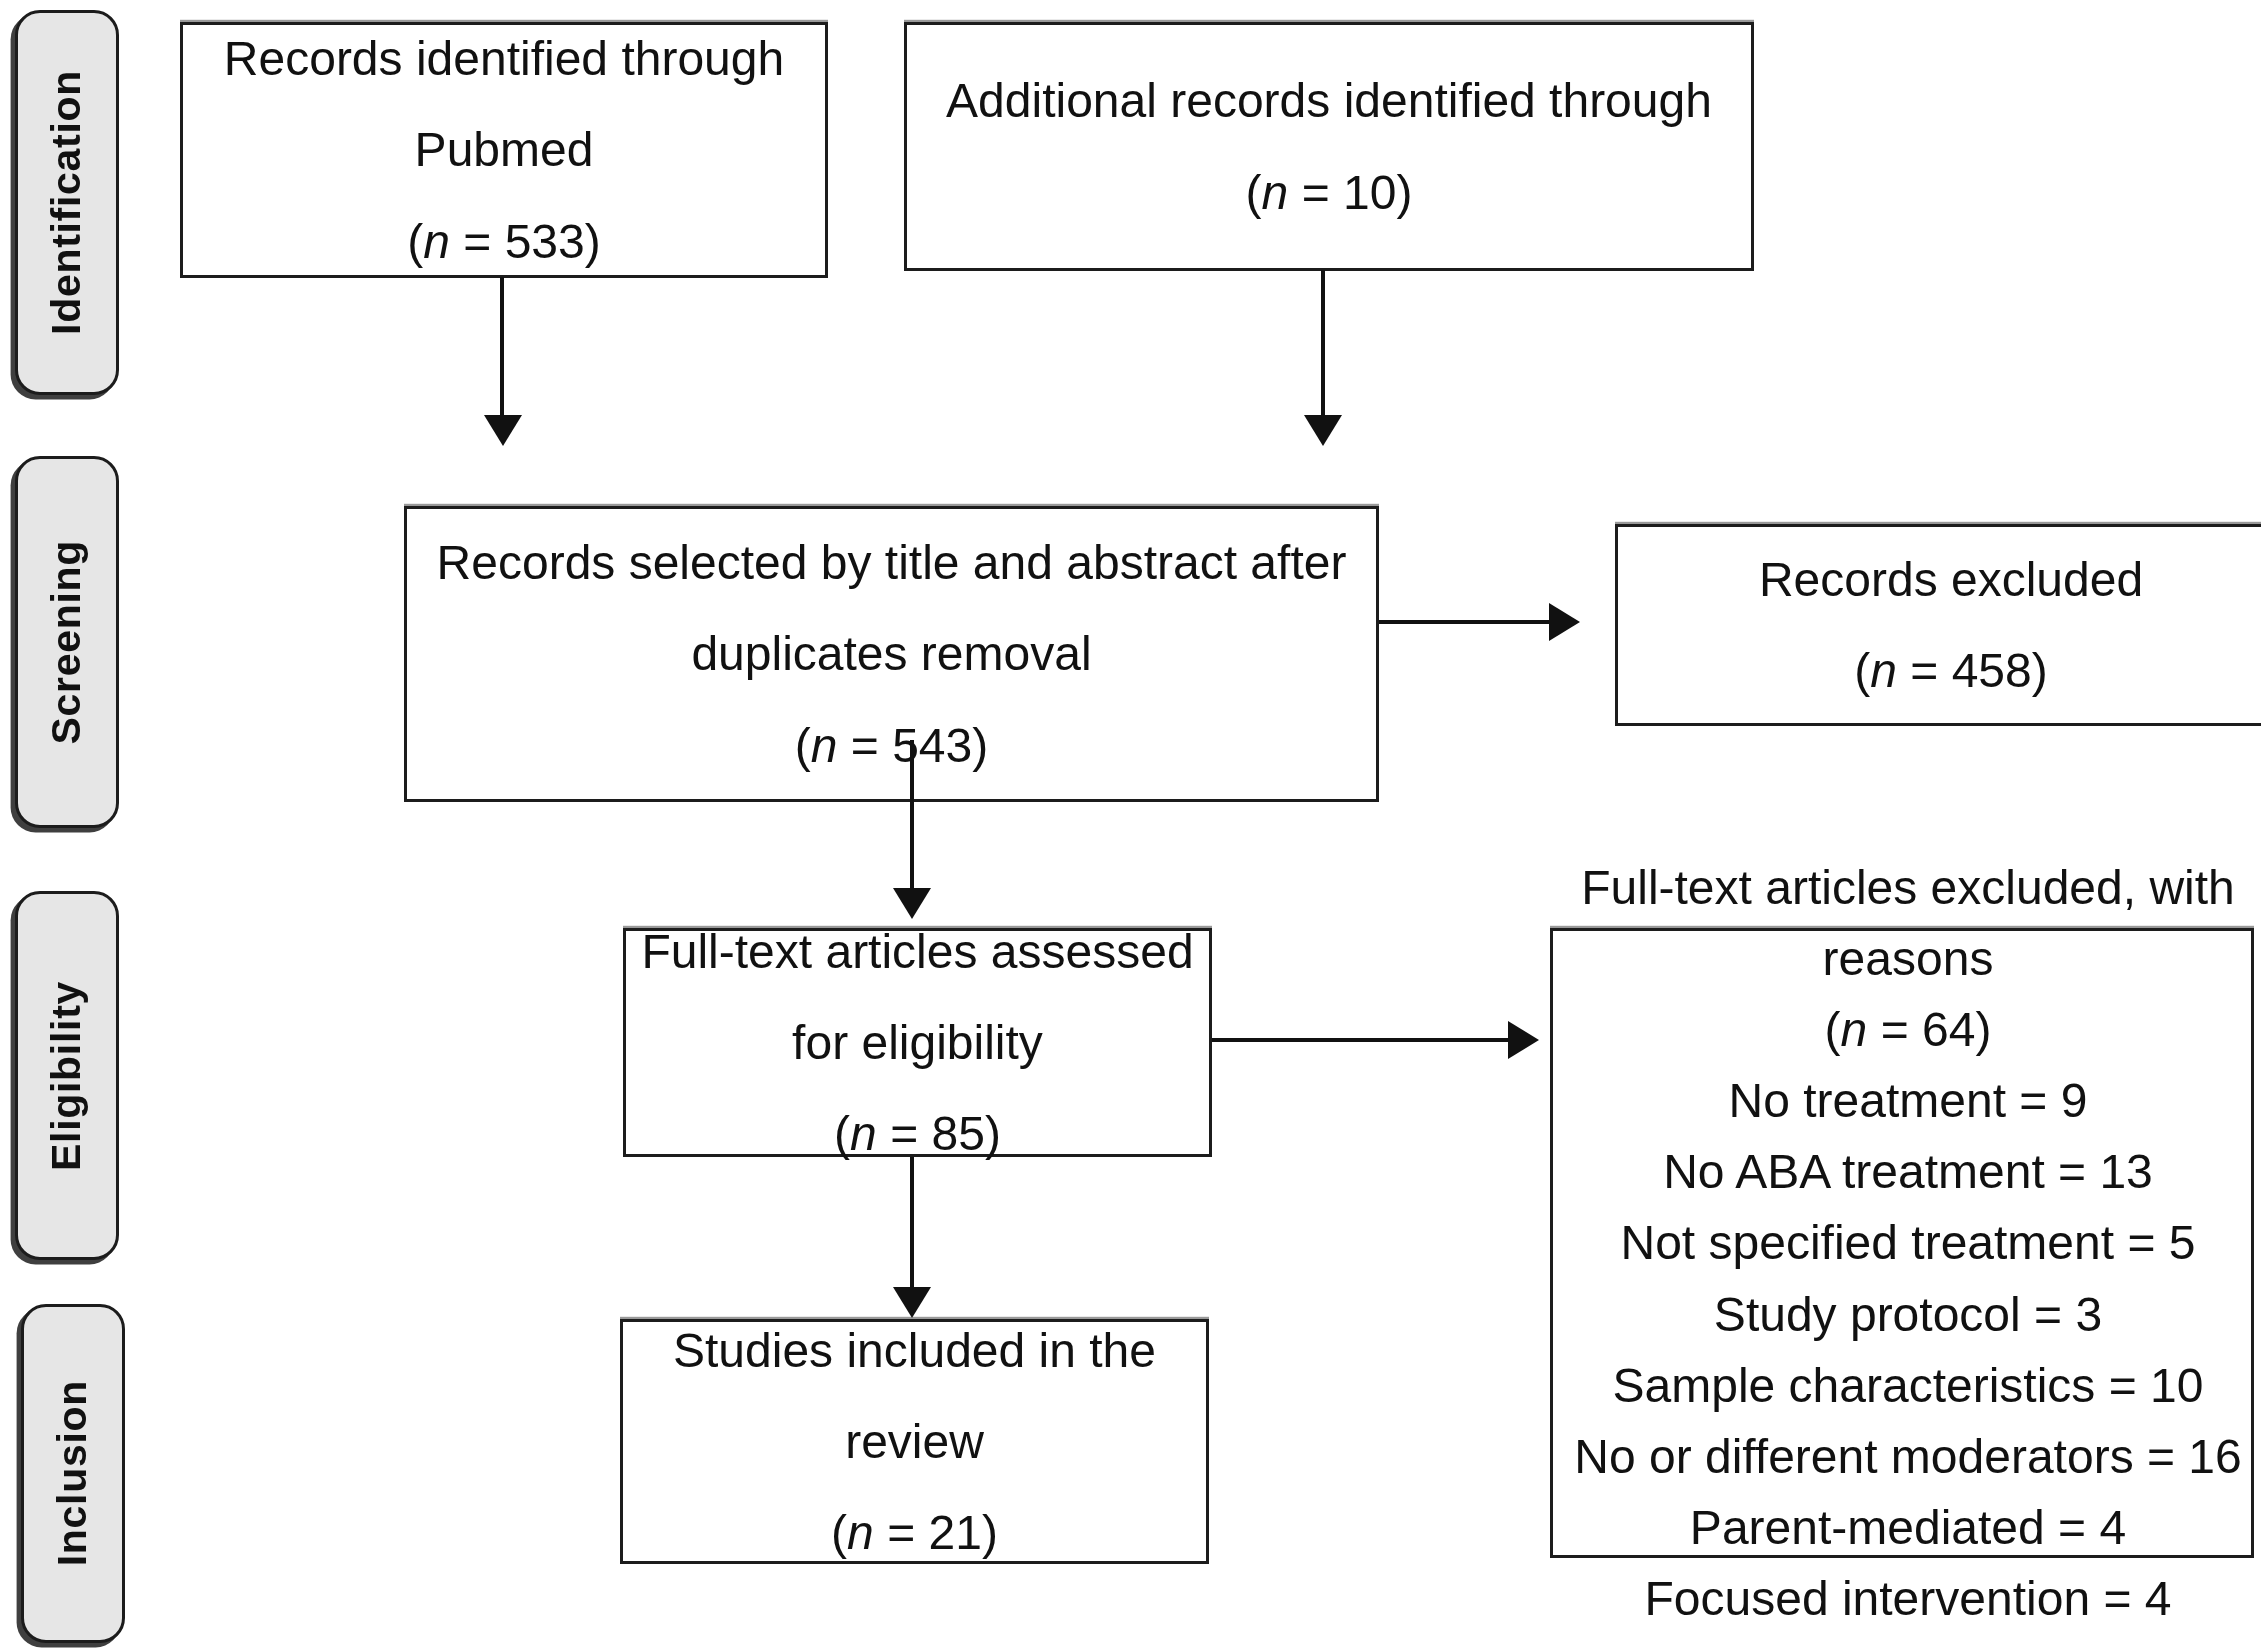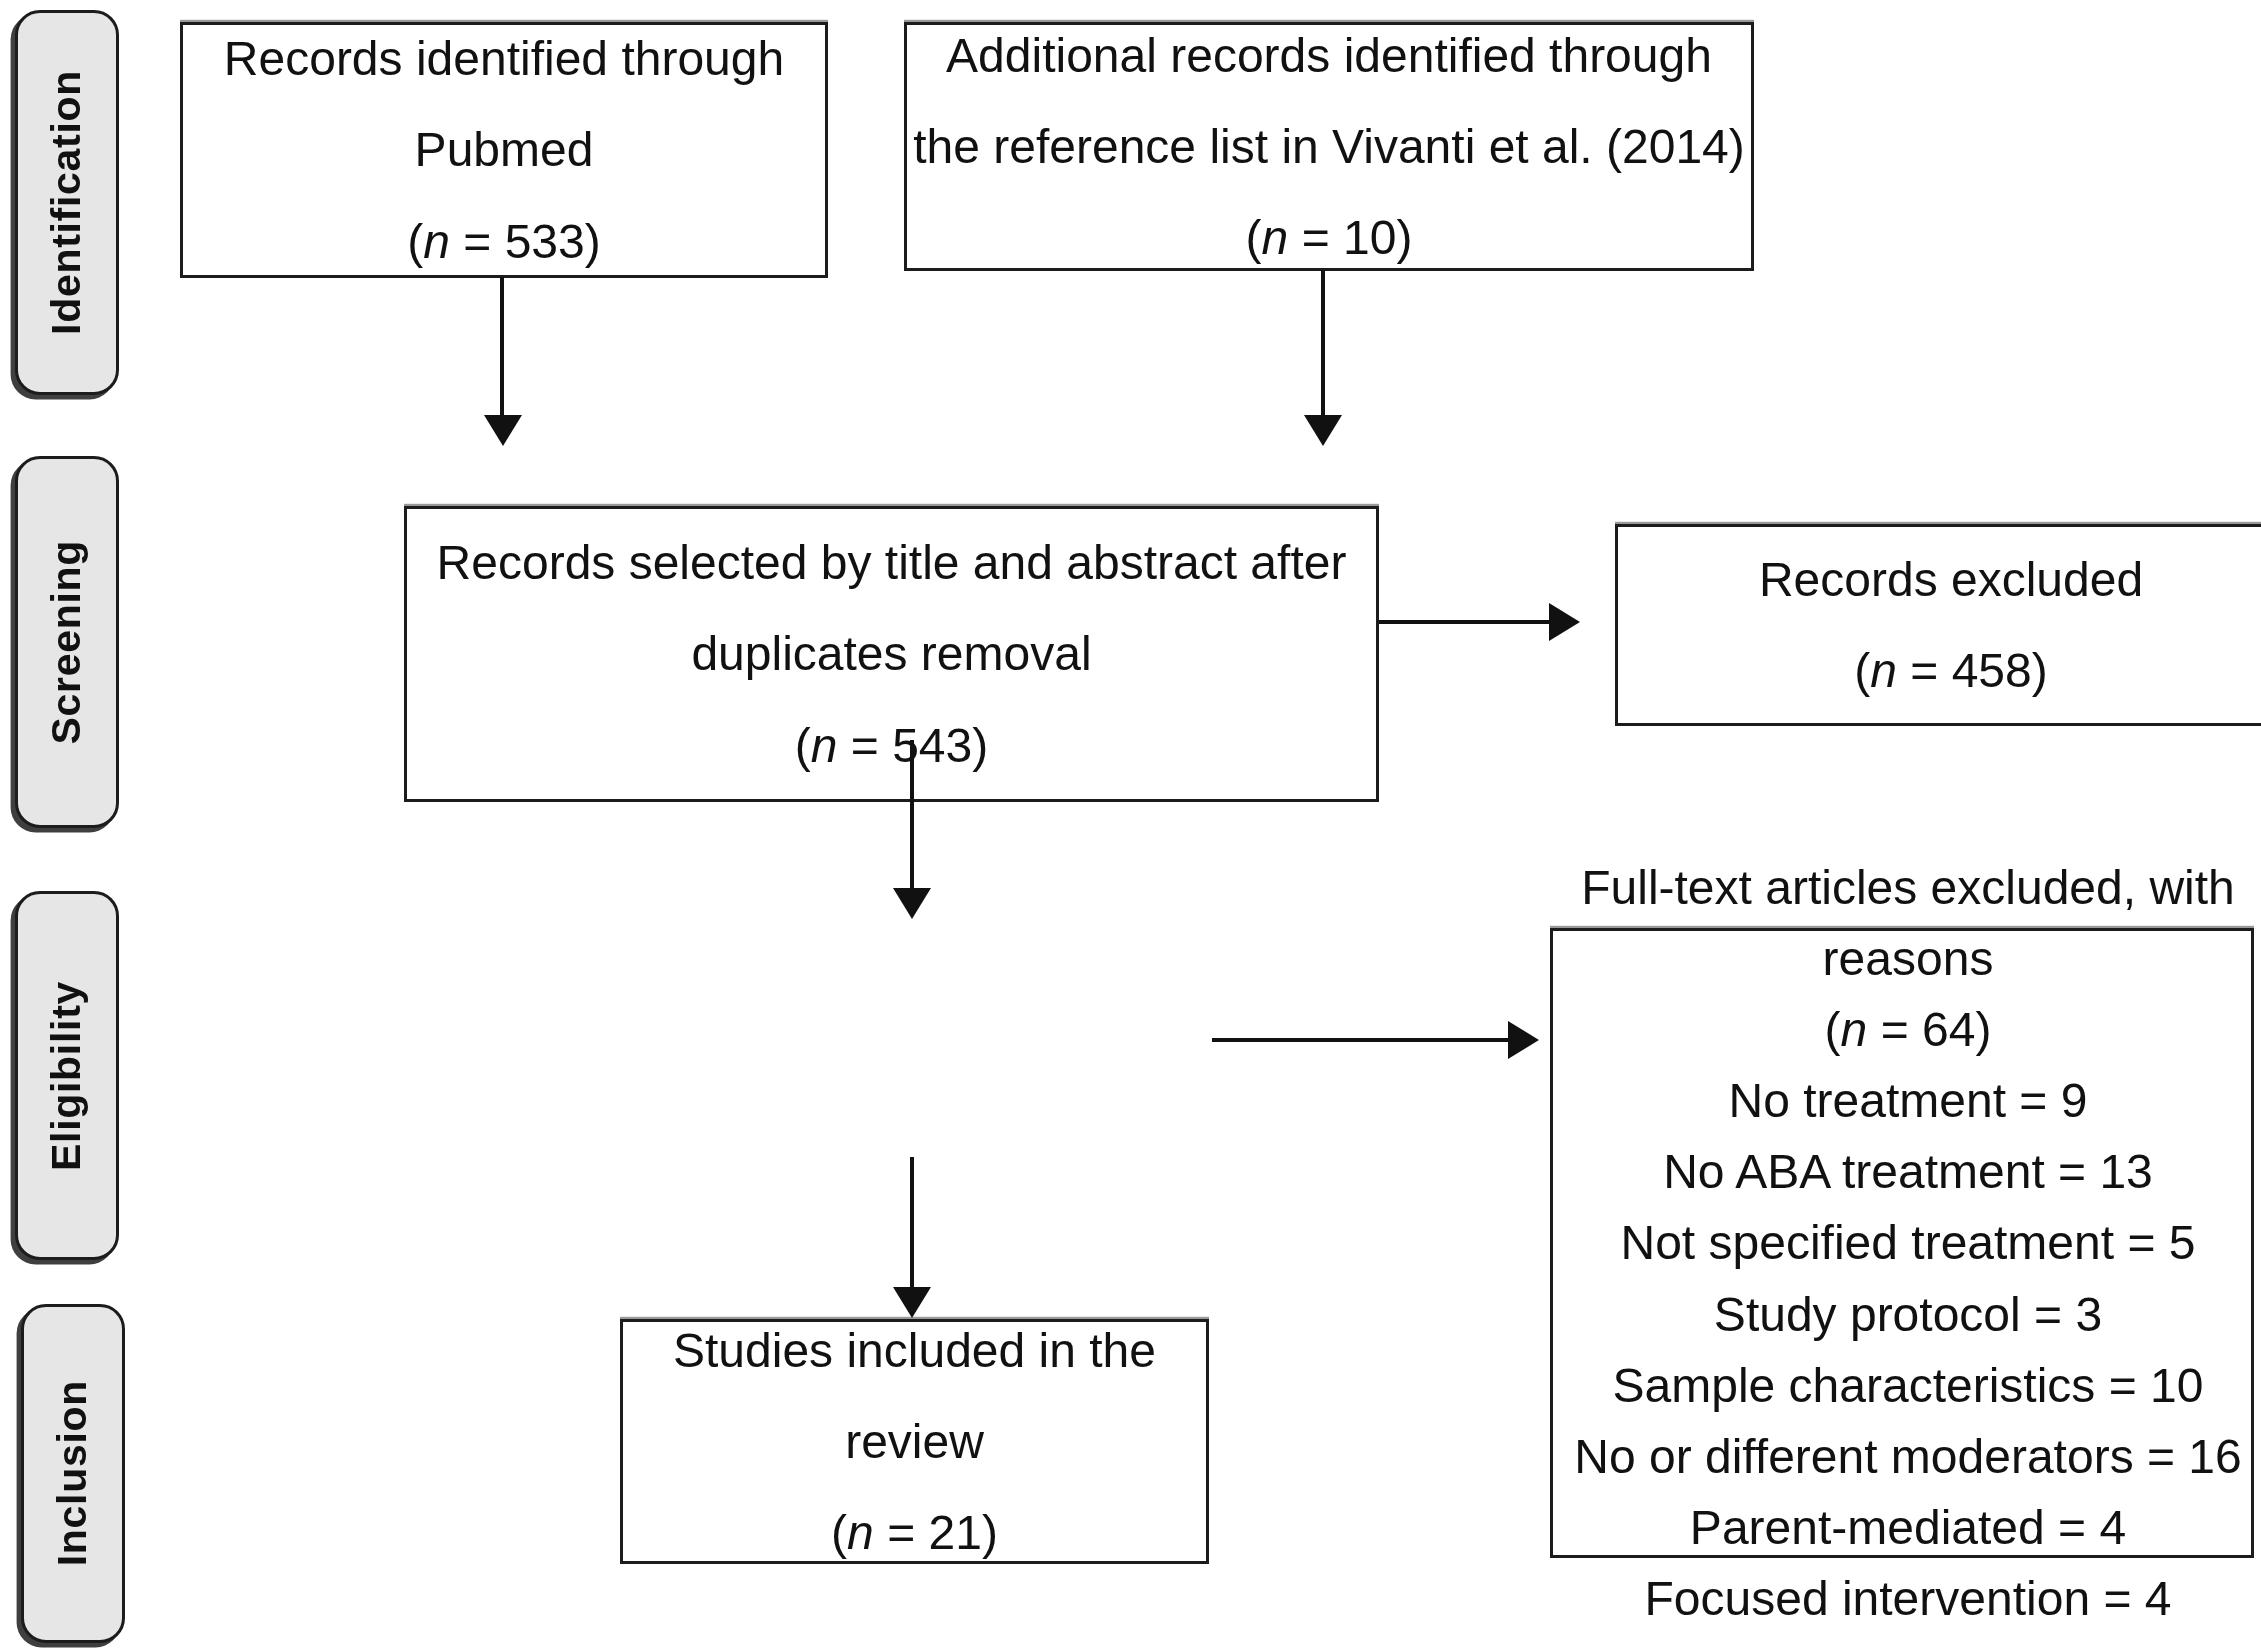--- a/index.html
+++ b/index.html
@@ -86,21 +86,20 @@
   </div>
 
   <div class="fbox" style="left:180px; top:22px; width:648px; height:256px;">
     <div class="line">Records identified through</div>
     <div class="line">Pubmed</div>
     <div class="line">(<i>n</i> = 533)</div>
   </div>
 
   <div class="fbox" style="left:898px; top:22px; width:850px; height:249px;margin-left:6px;">
     <div class="line">Additional records identified through</div>
-    <div class="line">the reference list in Vivanti et al. (2014)</div>
     <div class="line">(<i>n</i> = 10)</div>
   </div>
 
   <div class="shaft" style="left:500px; top:277px; width:4.4px; height:141px;"></div>
   <div class="head down" style="left:484px; top:415px;"></div>
   <div class="shaft" style="left:1321px; top:270px; width:4.4px; height:148px;"></div>
   <div class="head down" style="left:1304px; top:415px;"></div>
 
   <div class="fbox" style="left:404px; top:506px; width:975px; height:296px;">
     <div class="line">Records selected by title and abstract after</div>
@@ -112,20 +111,25 @@
   <div class="head right" style="left:1549px; top:603px;"></div>
 
   <div class="fbox" style="left:1615px; top:524px; width:672px; height:202px;">
     <div class="line">Records excluded</div>
     <div class="line">(<i>n</i> = 458)</div>
   </div>
 
   <div class="shaft" style="left:910px; top:740px; width:4.4px; height:152px;"></div>
   <div class="head down" style="left:893px; top:888px;"></div>
 
+  <div class="fbox" style="left:623px; top:928px; width:589px; height:229px;">
+    <div class="line">Full-text articles assessed</div>
+    <div class="line">for eligibility</div>
+    <div class="line">(<i>n</i> = 85)</div>
+  </div>
 
   <div class="shaft" style="left:1212px; top:1038px; width:300px; height:4.4px;"></div>
   <div class="head right" style="left:1508px; top:1021px;"></div>
 
   <div class="fbox" id="box-reasons" style="left:1550px; top:928px; width:704px; height:630px;padding-left:12px;">
     <div class="line">Full-text articles excluded, with</div>
     <div class="line">reasons</div>
     <div class="line">(<i>n</i> = 64)</div>
     <div>
         <div class="line">No treatment = 9</div>

